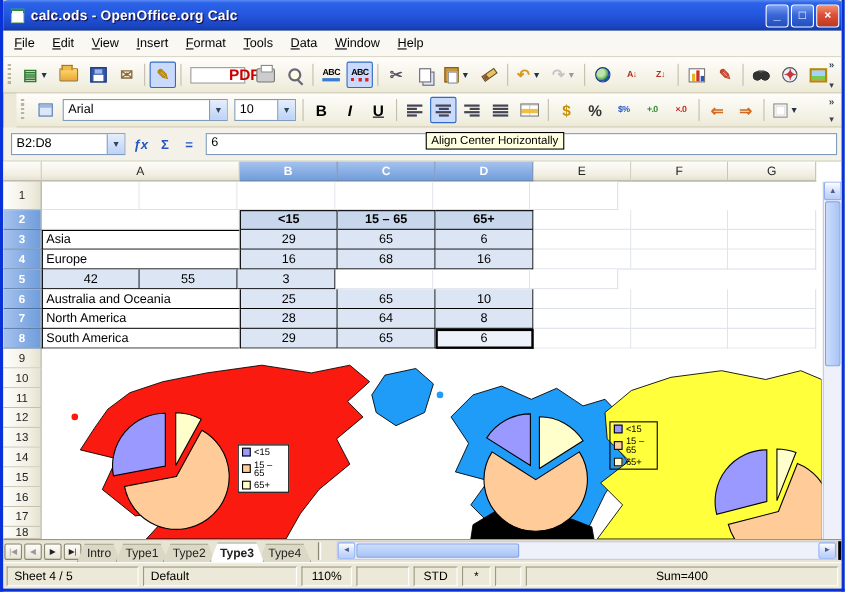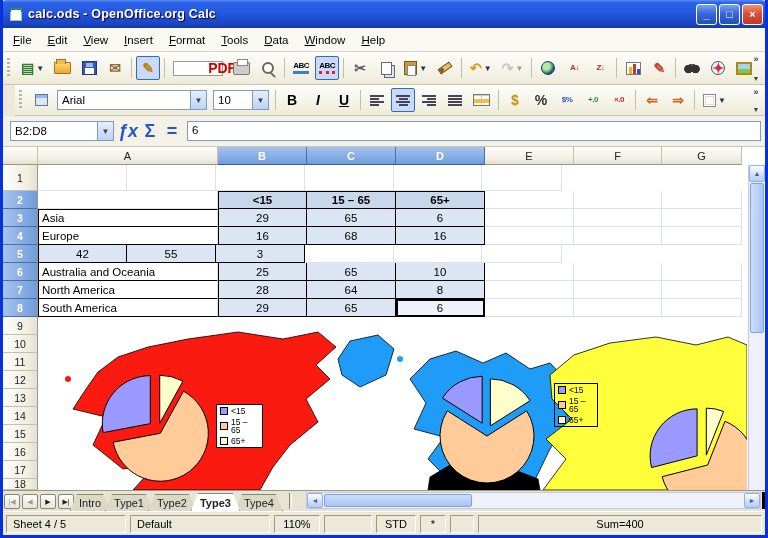--- a/index.html
+++ b/index.html
@@ -70,21 +70,21 @@
   .al-center{background-image:linear-gradient(#445,#445),linear-gradient(#445,#445),linear-gradient(#445,#445),linear-gradient(#445,#445);background-size:14px 2px,9px 2px,14px 2px,9px 2px;background-position:0 1px,3px 4px,0 7px,3px 10px;}
   .al-right{background-image:linear-gradient(#445,#445),linear-gradient(#445,#445),linear-gradient(#445,#445),linear-gradient(#445,#445);background-size:14px 2px,9px 2px,14px 2px,9px 2px;background-position:0 1px,5px 4px,0 7px,5px 10px;}
   .al-just{background-image:linear-gradient(#445,#445),linear-gradient(#445,#445),linear-gradient(#445,#445),linear-gradient(#445,#445);background-size:14px 2px,14px 2px,14px 2px,14px 2px;background-position:0 1px,0 4px,0 7px,0 10px;}
   
   .combo{height:20px;background:#fff;border:1px solid #7f9db9;display:flex;align-items:center;margin:0 3px;}
   .combo .cval{flex:1;font-size:11.5px;padding:0 4px;}
   .combo .cbtn{width:16px;height:18px;background:linear-gradient(180deg,#e6eefc,#bcd2f8);border-left:1px solid #7f9db9;display:flex;align-items:center;justify-content:center;font-size:8px;color:#345;}
   
   #formulabar{height:31px;background:#f4f2e8;border-bottom:1px solid #c9c5b0;display:flex;align-items:center;padding:0 4px;position:relative;}
   #namebox{width:104px;}
-  .fico{width:22px;height:20px;display:flex;align-items:center;justify-content:center;font-size:18px;font-weight:bold;color:#2456c4;font-style:italic;}
+  .fico{width:22px;height:20px;display:flex;align-items:center;justify-content:center;font-size:12px;font-weight:bold;color:#2456c4;font-style:italic;}
   #input-line{flex:1;height:20px;background:#fff;border:1px solid #7f9db9;font-size:11.5px;padding:2px 4px;margin-left:4px;}
   #tooltip{position:absolute;left:384px;top:120px;background:#ffffe1;border:1px solid #000;font-size:10.5px;padding:1px 4px;z-index:50;white-space:nowrap;}
   
   #grid-region{position:relative;height:343px;background:#fff;}
   #colheader-row{display:flex;height:18px;}
   .hcell{background:linear-gradient(180deg,#fdfdfb,#f1efe2 70%,#e4e1d0);border-right:1px solid #c4c0ac;border-bottom:1px solid #9a9786;
     font-size:11px;display:flex;align-items:center;justify-content:center;color:#222;flex:none;}
   .hcell.sel{background:linear-gradient(180deg,#a6c2ee,#6f9ddb);color:#fff;font-weight:bold;border-right:1px solid #4d6f9d;border-bottom:1px solid #3a5a88;}
   #corner{width:35px;}
   #grid-body{position:relative;overflow:hidden;height:325px;}
@@ -373,20 +373,21 @@
   <div id="formulabar">
     <span id="namebox" class="combo">
       <span class="cval">B2:D8</span>
       <span class="cbtn">▼</span>
     </span>
     <span class="fico">ƒx</span>
     <span class="fico" style="font-style:normal">Σ</span>
     <span class="fico" style="font-style:normal">=</span>
     <span id="input-line">6</span>
   </div>
+  <div id="tooltip">Align Center Horizontally</div>
 
   <div id="grid-region">
     <div id="colheader-row">
       <div id="corner" class="hcell"></div>
     <div class="hcell" style="width: 180px;">A</div>
         <div class="hcell sel" style="width: 89px;">B</div>
         <div class="hcell sel" style="width: 89px;">C</div>
         <div class="hcell sel" style="width: 89px;">D</div>
         <div class="hcell" style="width: 89px;">E</div>
         <div class="hcell" style="width: 88px;">F</div>

